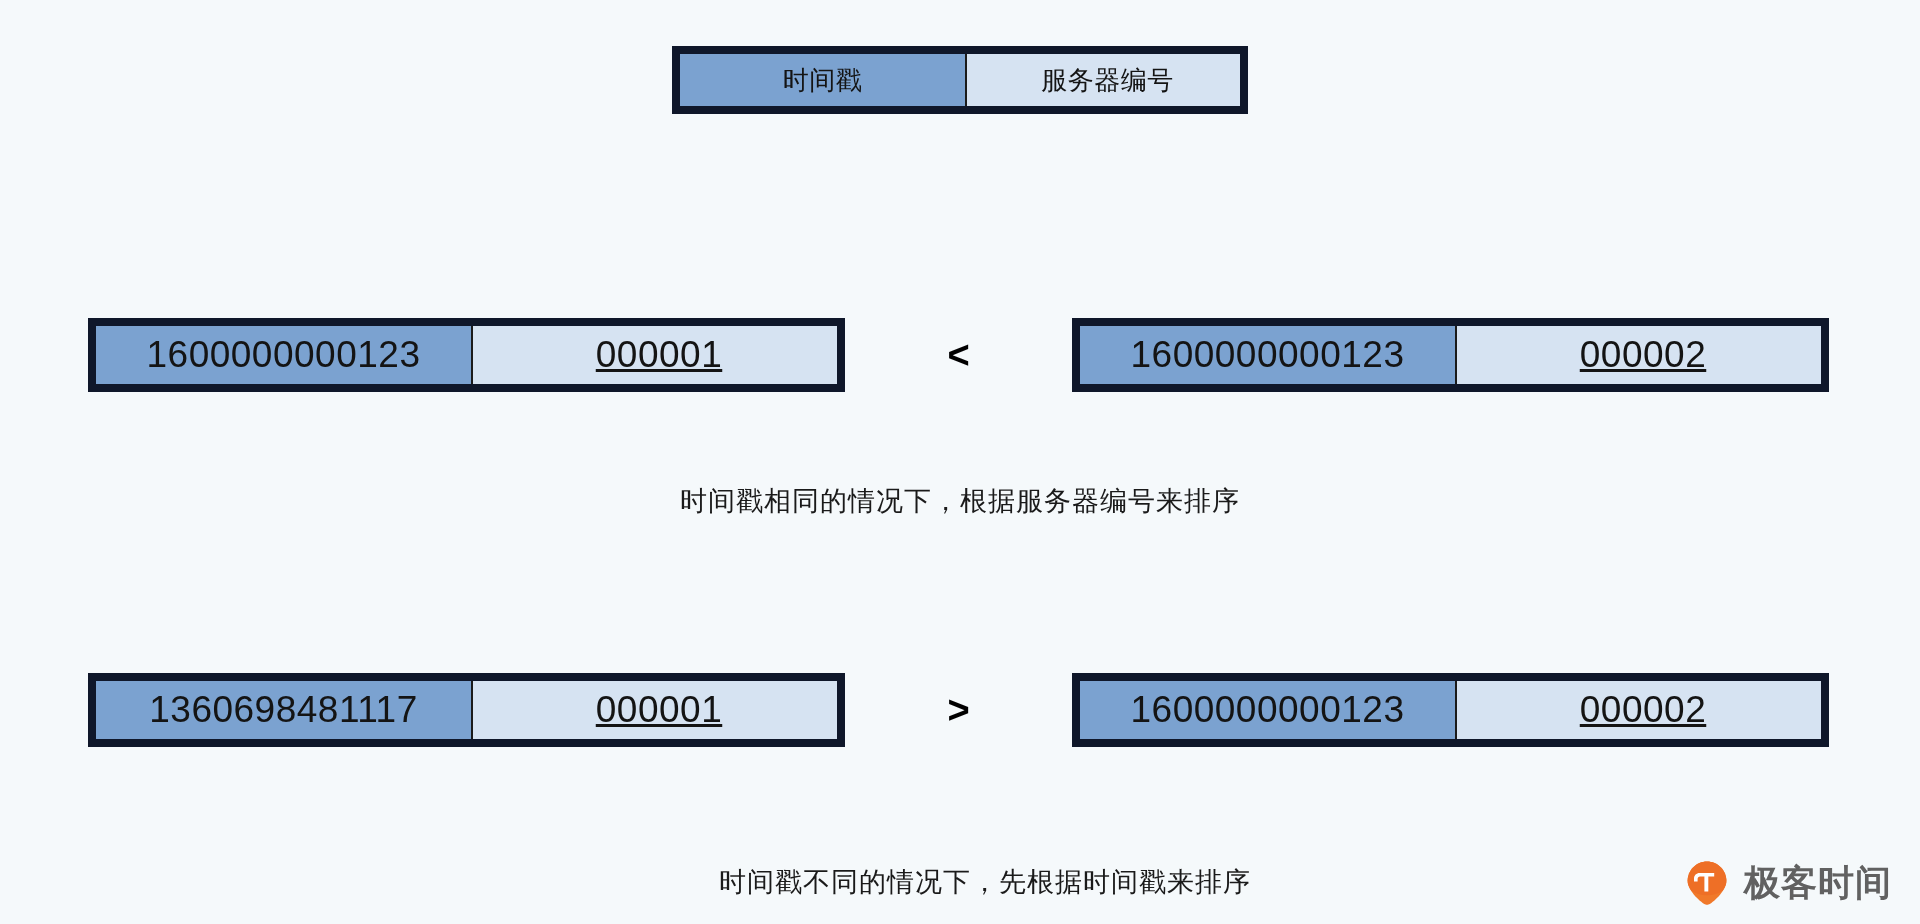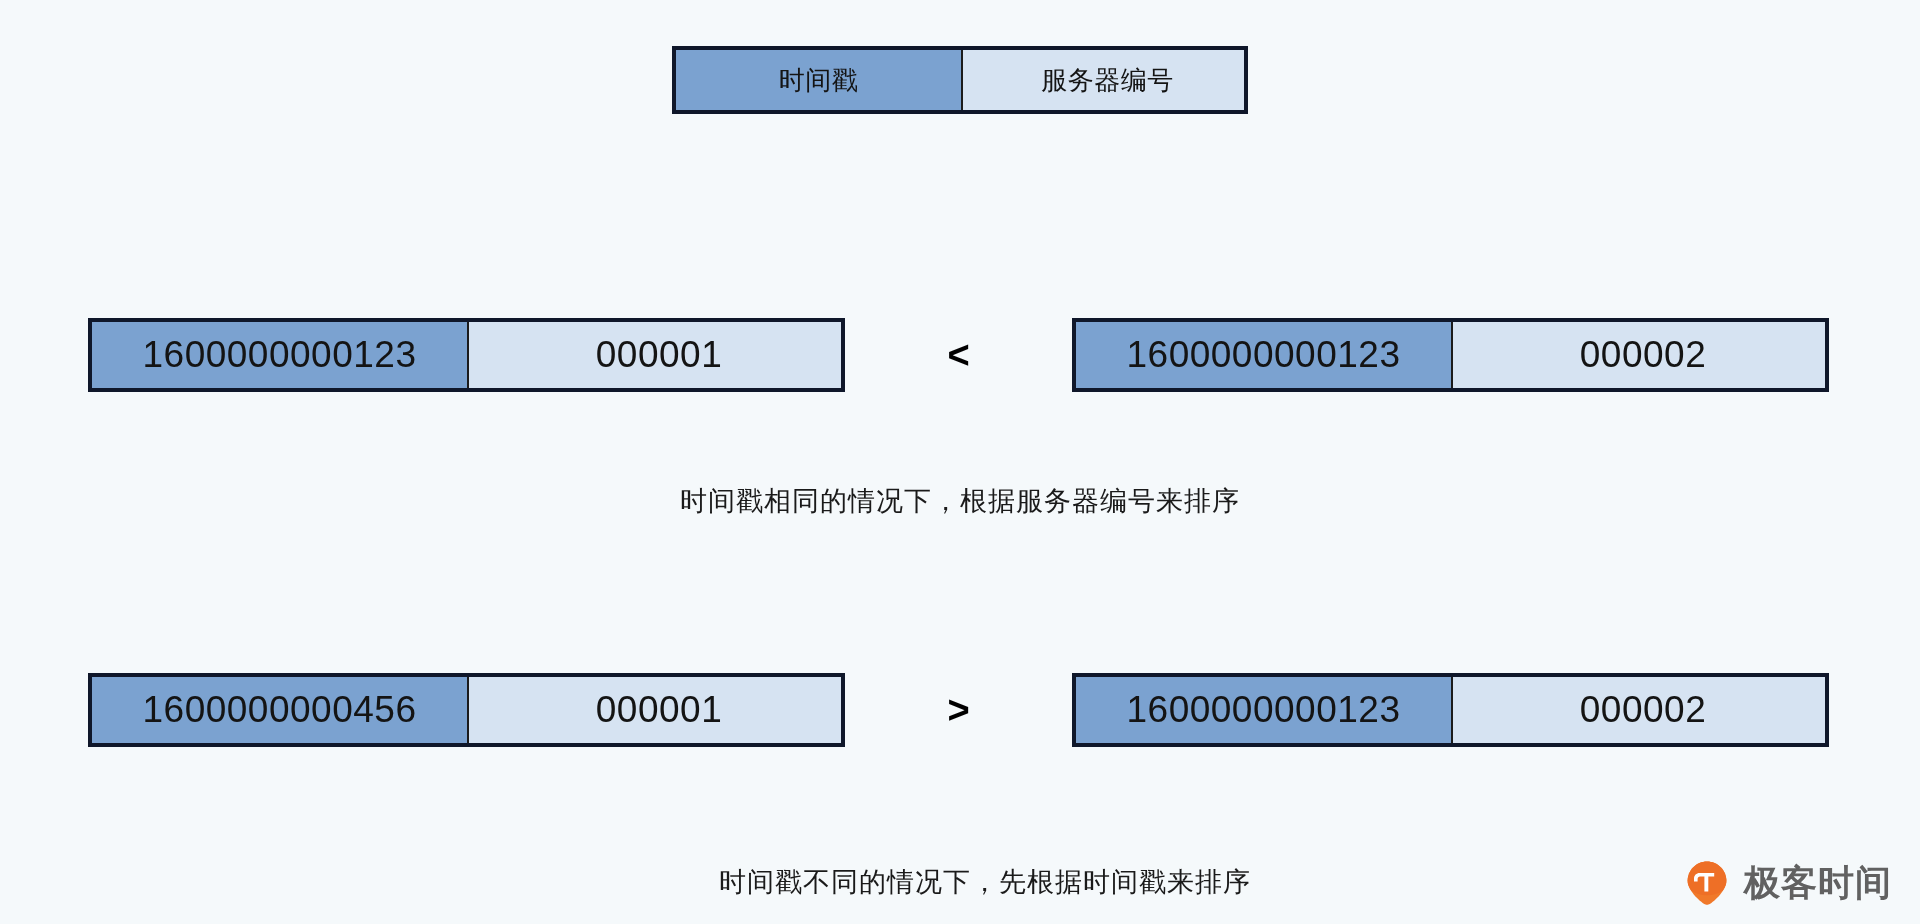--- a/index.html
+++ b/index.html
@@ -20,21 +20,21 @@
   .canvas {
     position: relative;
     width: 1920px;
     height: 924px;
   }
 
   
   .id-box {
     position: absolute;
     display: flex;
-    border: 4px solid #0f172a;
+    border: 8px solid #0f172a;
     box-sizing: border-box;
     background: #d6e3f2;
   }
   .cell {
     display: flex;
     align-items: center;
     justify-content: center;
     box-sizing: border-box;
     font-size: 37px;
     letter-spacing: 0.5px;
@@ -69,21 +69,21 @@
   }
   .row-1 { top: 318px; }
   .row-2 { top: 673px; }
 
   .pair-left  { left: 88px;  width: 757px; height: 74px; top: 0; }
   .pair-right { left: 1072px; width: 757px; height: 74px; top: 0; }
 
   .pair-left .cell-ts,
   .pair-right .cell-ts { flex: 0 0 377px; }
   .pair-left .cell-sn,
-  .pair-right .cell-sn { flex: 1 1 auto; }
+  .pair-right .cell-sn { flex: 1 1 auto; text-decoration: underline; }
 
   .operator {
     position: absolute;
     left: 845px;
     width: 227px;
     height: 74px;
     top: 0;
     display: flex;
     align-items: center;
     justify-content: center;
@@ -149,21 +149,21 @@
     <div class="id-box pair-right">
       <div class="cell cell-ts">1600000000123</div>
       <div class="cell cell-sn">000002</div>
     </div>
   </div>
 
   <div class="caption caption-1">时间戳相同的情况下，根据服务器编号来排序</div>
 
   <div class="cmp-row row-2">
     <div class="id-box pair-left">
-      <div class="cell cell-ts">1600000000456</div>
+      <div class="cell cell-ts">1360698481117</div>
       <div class="cell cell-sn">000001</div>
     </div>
     <div class="operator">&gt;</div>
     <div class="id-box pair-right">
       <div class="cell cell-ts">1600000000123</div>
       <div class="cell cell-sn">000002</div>
     </div>
   </div>
 
   <div class="caption caption-2">时间戳不同的情况下，先根据时间戳来排序</div>

